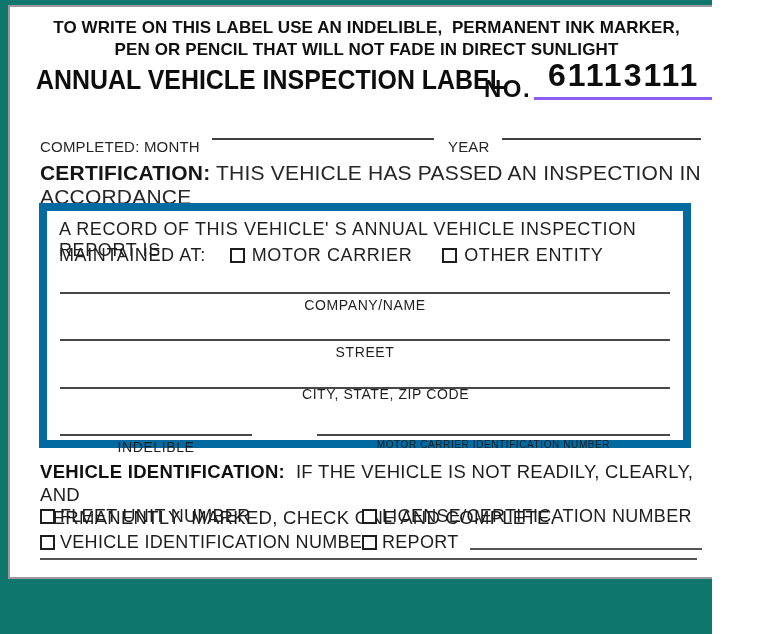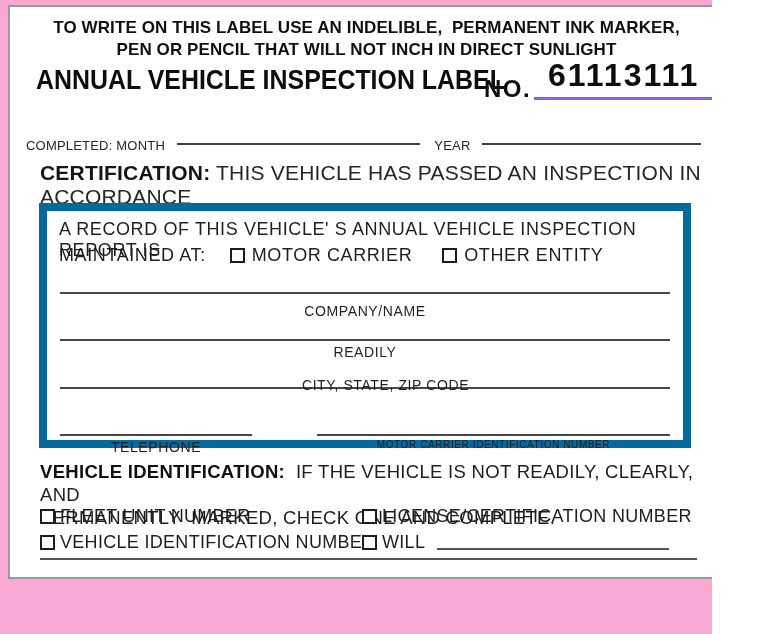--- a/index.html
+++ b/index.html
@@ -1,18 +1,18 @@
 <!DOCTYPE html>
 <html><head>
 <meta charset="utf-8">
 <style>
   * { margin:0; padding:0; box-sizing:border-box; }
   html,body { background:#ffffff; }
   .page {
-    position:relative; width:712px; height:634px; background:#f9a8d4;
+    position:relative; width:712px; height:634px; background:#0f766e;
     font-family:"Liberation Sans", sans-serif; color:#1c1c1c; overflow:hidden;
   }
   .label-sheet {
     position:absolute; left:8px; top:5px; width:717px; height:574px;
     background:#ffffff; border:2px solid #9a9a9a;
   }
   .abs { position:absolute; }
   .prewrap { white-space:pre-wrap; }
 
   
@@ -30,22 +30,22 @@
   .no-label {
     left:474px; top:68px; font-size:24px; font-weight:bold; letter-spacing:1.5px;
     color:#0d0d0d;
   }
   .no-value {
     left:524px; top:50px; font-size:32px; font-weight:bold; letter-spacing:2px;
     color:#0d0d0d; padding:0 14px 3px 14px; border-bottom:3px solid #8b5cf6;
   }
   
   .completed-row {
-    left:16px; right:22px; top:131px; display:flex; align-items:center;
-    font-size:13px; color:#262626; letter-spacing:0.2px;
+    left:30px; right:22px; top:131px; display:flex; align-items:flex-start;
+    font-size:15px; color:#262626; letter-spacing:0.2px;
   }
   .fill-line {
     border-bottom:2px solid #3f3f3f; height:1px; margin:0 6px 3px 12px;
   }
   .fill-line.m { flex:1.08; }
   .fill-line.y { flex:0.97; margin-right:0; }
   .year-label { margin-left:8px; }
   
   .certification {
     left:30px; right:18px; top:154px; font-size:21px; line-height:24px;
@@ -69,23 +69,23 @@
     background:#ffffff; flex:none;
   }
   .rb-line2 .maintained { margin-right:24px; }
   .rb-line2 .checkbox { margin-right:7px; }
   .rb-line2 .opt2-box { margin-left:30px; }
   .rb-rule { left:13px; right:13px; border-top:2px solid #484848; height:0; }
   .rb-cap {
     left:0; right:0; text-align:center; font-size:14px; letter-spacing:0.6px;
     color:#1f1f1f;
   }
-  .rule-1 { top:81px; }  .cap-1 { top:86px;margin-top:6px; }
+  .rule-1 { top:81px; }  .cap-1 { top:86px; }
   .rule-2 { top:128px; } .cap-2 { top:133px; }
-  .rule-3 { top:176px; } .cap-3 { top:166px;margin-left:41px; }
+  .rule-3 { top:176px; } .cap-3 { top:175px;margin-left:41px; }
   .tel-rule  { left:13px; width:192px; top:223px; border-top:2px solid #484848; height:0; }
   .tel-cap   { left:13px; width:192px; top:228px; text-align:center; font-size:14px; letter-spacing:0.6px; color:#1f1f1f; }
   .mcid-rule { left:270px; right:13px; top:223px; border-top:2px solid #484848; height:0; }
   .mcid-cap  { left:270px; right:13px; top:228px; text-align:center; font-size:10px; letter-spacing:0.6px; color:#1f1f1f; }
   
   .vid-text {
     left:30px; right:16px; top:453px; font-size:18.5px; line-height:23px;
     color:#1e1e1e; letter-spacing:0.3px;
   }
   .vid-text b { color:#101010;margin-top:32px; }
@@ -115,21 +115,21 @@
 </style>
 </head>
 <body>
 
 <div class="page">
 
   <div class="label-sheet">
 
     <div class="abs instructions">
       <div class="prewrap">TO WRITE ON THIS LABEL USE AN INDELIBLE,  PERMANENT INK MARKER,</div>
-      <div>PEN OR PENCIL THAT WILL NOT INCH IN DIRECT SUNLIGHT</div>
+      <div>PEN OR PENCIL THAT WILL NOT FADE IN DIRECT SUNLIGHT</div>
     </div>
 
     <div class="abs title-main">ANNUAL VEHICLE INSPECTION LABEL</div>
     <div class="abs no-label">NO.</div>
     <div class="abs no-value">61113111</div>
 
     <div class="abs completed-row">
       <span>COMPLETED: MONTH</span>
       <span class="fill-line m"></span>
       <span class="year-label">YEAR</span>
@@ -149,27 +149,27 @@
         <span class="checkbox"></span>
         <span>MOTOR CARRIER</span>
         <span class="checkbox opt2-box"></span>
         <span>OTHER ENTITY</span>
       </div>
 
       <div class="abs rb-rule rule-1"></div>
       <div class="abs rb-cap cap-1">COMPANY/NAME</div>
 
       <div class="abs rb-rule rule-2"></div>
-      <div class="abs rb-cap cap-2">READILY</div>
+      <div class="abs rb-cap cap-2">STREET</div>
 
       <div class="abs rb-rule rule-3"></div>
       <div class="abs rb-cap cap-3">CITY, STATE, ZIP CODE</div>
 
       <div class="abs tel-rule"></div>
-      <div class="abs tel-cap">TELEPHONE</div>
+      <div class="abs tel-cap">INDELIBLE</div>
 
       <div class="abs mcid-rule"></div>
       <div class="abs mcid-cap">MOTOR CARRIER IDENTIFICATION NUMBER</div>
     </div>
 
     <div class="abs vid-text">
       <div class="prewrap"><b>VEHICLE IDENTIFICATION:</b><span>  IF THE VEHICLE IS NOT READILY, CLEARLY, AND</span></div>
       <div class="prewrap">PERMANENTLY  MARKED, CHECK ONE AND COMPLETE.</div>
     </div>
 
@@ -180,21 +180,21 @@
     <div class="cb-item cb-license">
       <span class="checkbox"></span>
       <span>LICENSE/CERTIFICATION NUMBER</span>
     </div>
     <div class="cb-item cb-vin">
       <span class="checkbox"></span>
       <span>VEHICLE IDENTIFICATION NUMBER</span>
     </div>
     <div class="cb-item cb-other">
       <span class="checkbox"></span>
-      <span>WILL</span>
+      <span>REPORT</span>
       <span class="other-line"></span>
     </div>
 
     <div class="abs vid-rule"></div>
   </div>
 
   <div class="abs dim-height">4 INCH</div>
 
 </div>
 

